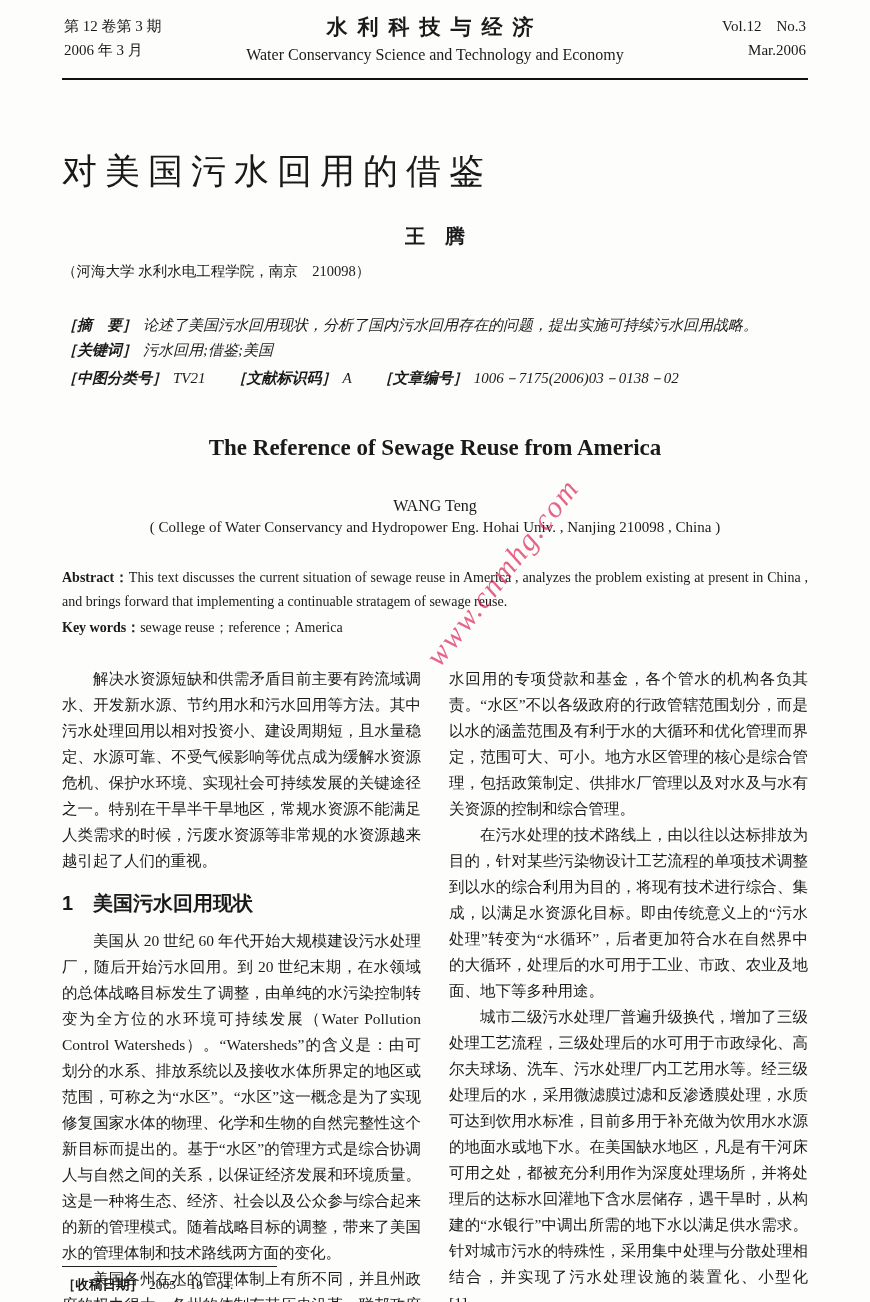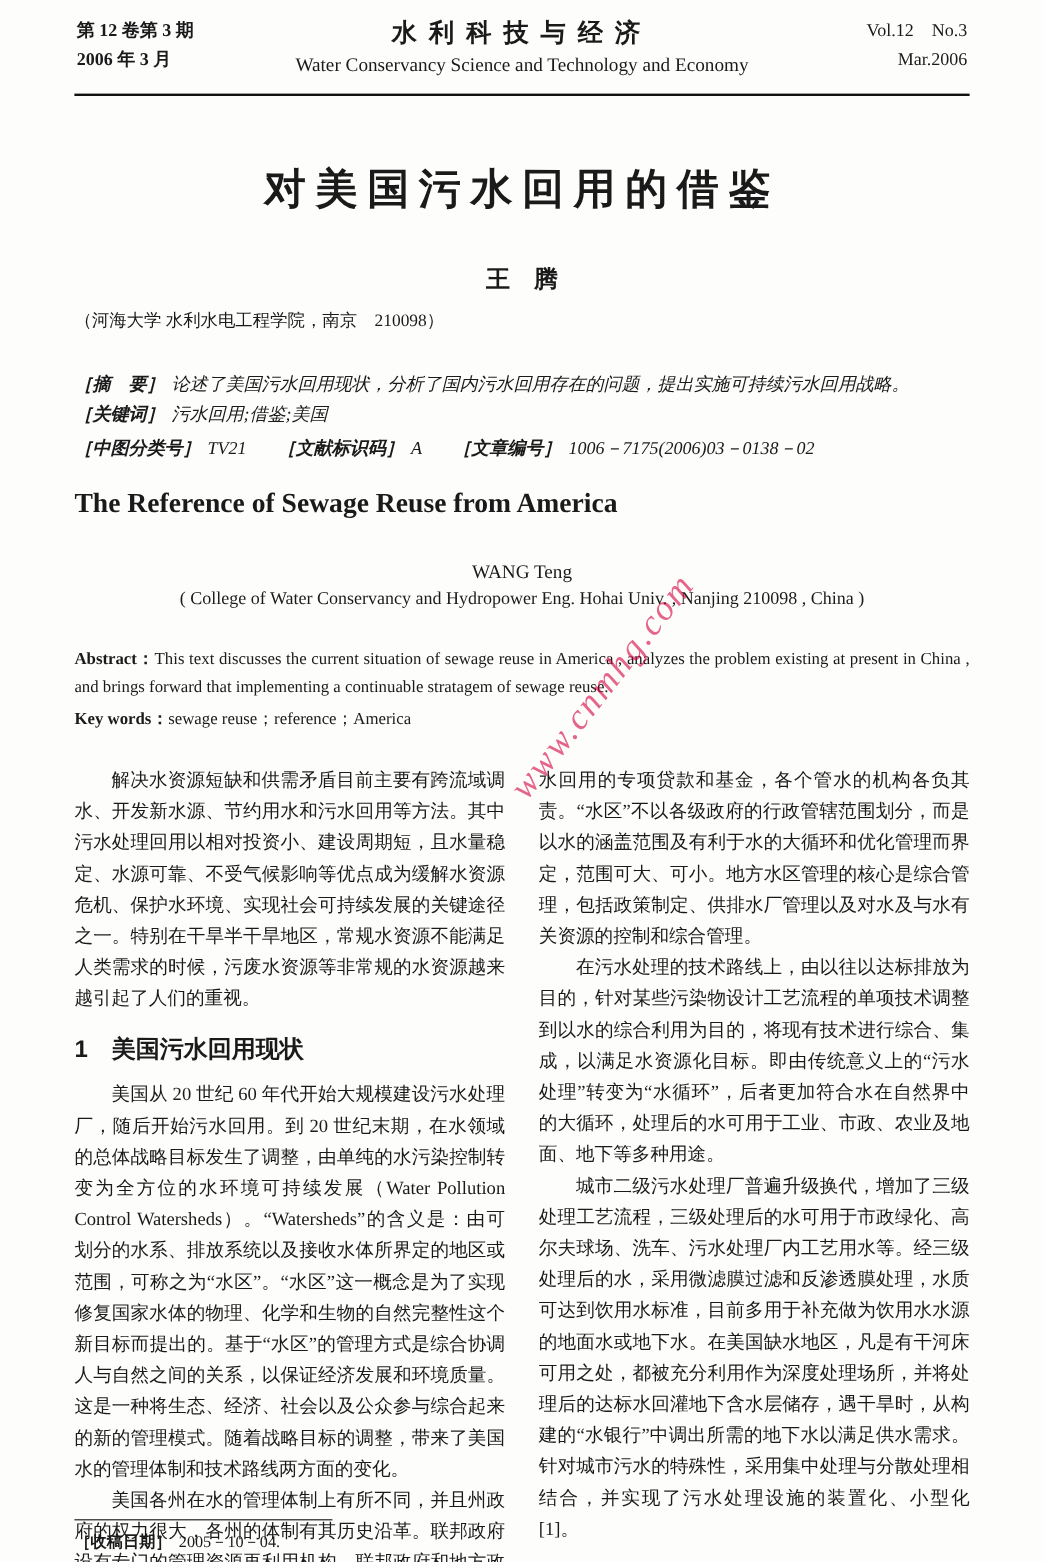--- a/index.html
+++ b/index.html
@@ -17,58 +17,57 @@
   }
 
   
   .journal-header {
     display: flex;
     justify-content: space-between;
     align-items: flex-start;
     padding: 2px 2px 8px 2px;
   }
   .header-side { font-size: 15px; line-height: 24px; }
-  .header-left { text-align: left; width: 170px; font-weight: bold; }
+  .header-left { text-align: left; width: 170px; }
   .header-right { text-align: right; width: 170px; }
   .header-center { text-align: center; flex: 1; }
   .journal-title-cn { font-size: 21px; font-weight: bold; letter-spacing: 10px; line-height: 26px; }
   .journal-title-en { font-size: 16px; line-height: 26px; margin-top: 2px; }
   .header-rule { border-top: 2.5px solid #111; margin-top: 2px; }
 
   
   .article-title {
-    margin-top: 54px;
-    text-align: center;
+    margin-top: 68px;
     font-size: 35px;
-    font-weight: bold;
+    font-weight: normal;
     letter-spacing: 8px;
   }
   .author-cn {
-    margin-top: 38px;
+    margin-top: 28px;
     text-align: center;
     font-size: 20px;
     font-weight: bold;
   }
   .affiliation-cn {
     margin-top: 12px;
     font-size: 14.5px;
   }
 
   
   .meta-block { margin-top: 32px; font-size: 15px; line-height: 25px; font-style: italic; }
   .meta-line { text-align: justify; }
   .bold { font-weight: bold; }
   .meta-label { font-weight: bold; margin-right: 6px; }
   .meta-gap { display: inline-block; width: 26px; }
   .classification { margin-top: 3px; }
 
   
   .title-en {
-    margin-top: 20px;
-    text-align: left;
+    margin-top: 44px;
+    text-align: center;
     font-size: 23px;
     font-weight: bold;
   }
   .author-en { margin-top: 36px; text-align: center; font-size: 16px; }
   .affiliation-en { margin-top: 4px; text-align: center; font-size: 15px; }
   .abstract-en { margin-top: 30px; font-size: 14px; line-height: 24px; text-align: justify; }
   .keywords-en { margin-top: 2px; font-size: 14px; line-height: 24px; font-family: Liberation Serif, serif; }
 
   
   .body-columns {

